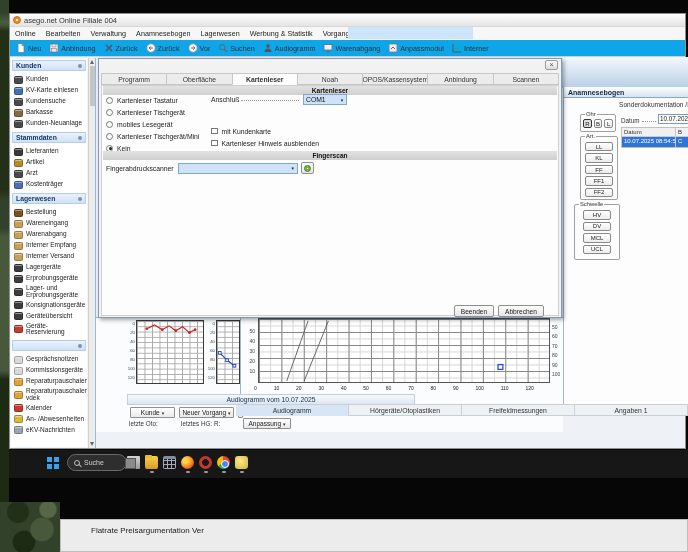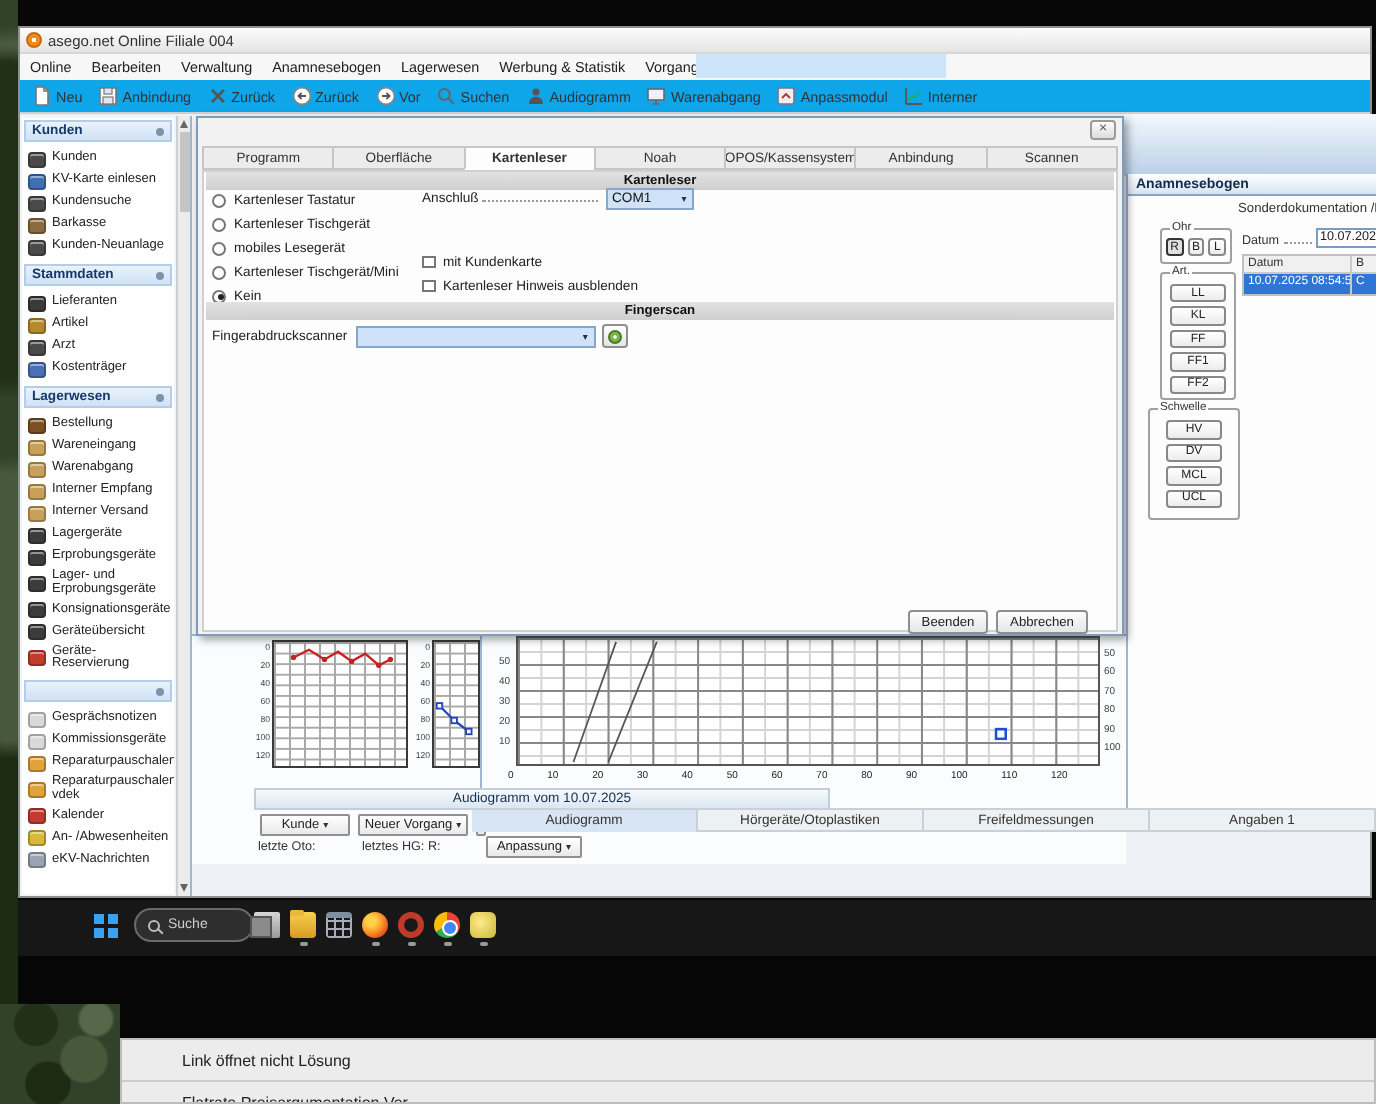--- a/index.html
+++ b/index.html
@@ -763,17 +763,16 @@
         <span class="tb-icon calculator-icon"></span>
         <span class="tb-icon active firefox-icon"></span>
         <span class="tb-icon active red-app-icon"></span>
         <span class="tb-icon active chrome-icon"></span>
         <span class="tb-icon active yellow-app-icon"></span>
       </div>
   </div>
 
   <div class="abs popup">
 
-  <div class="popup-row">Link öffnet nicht Lösung</div>
       <div class="popup-row">Flatrate Preisargumentation Ver</div>
     </div>
 
 </div>
 
 </body></html>

